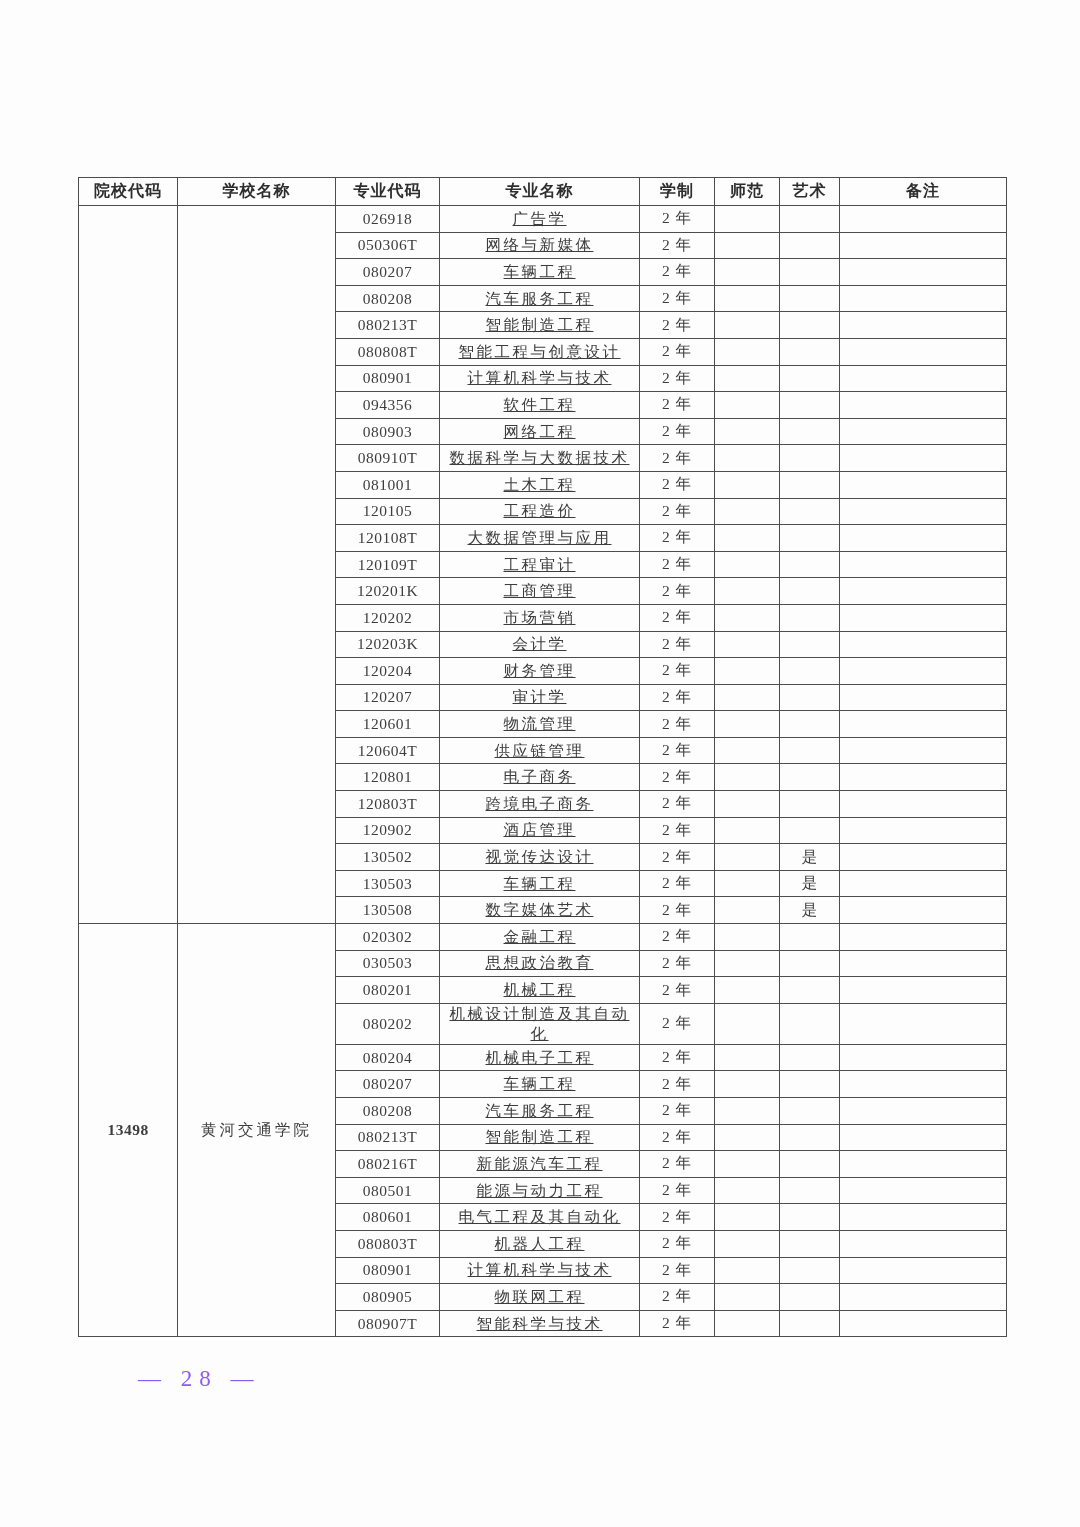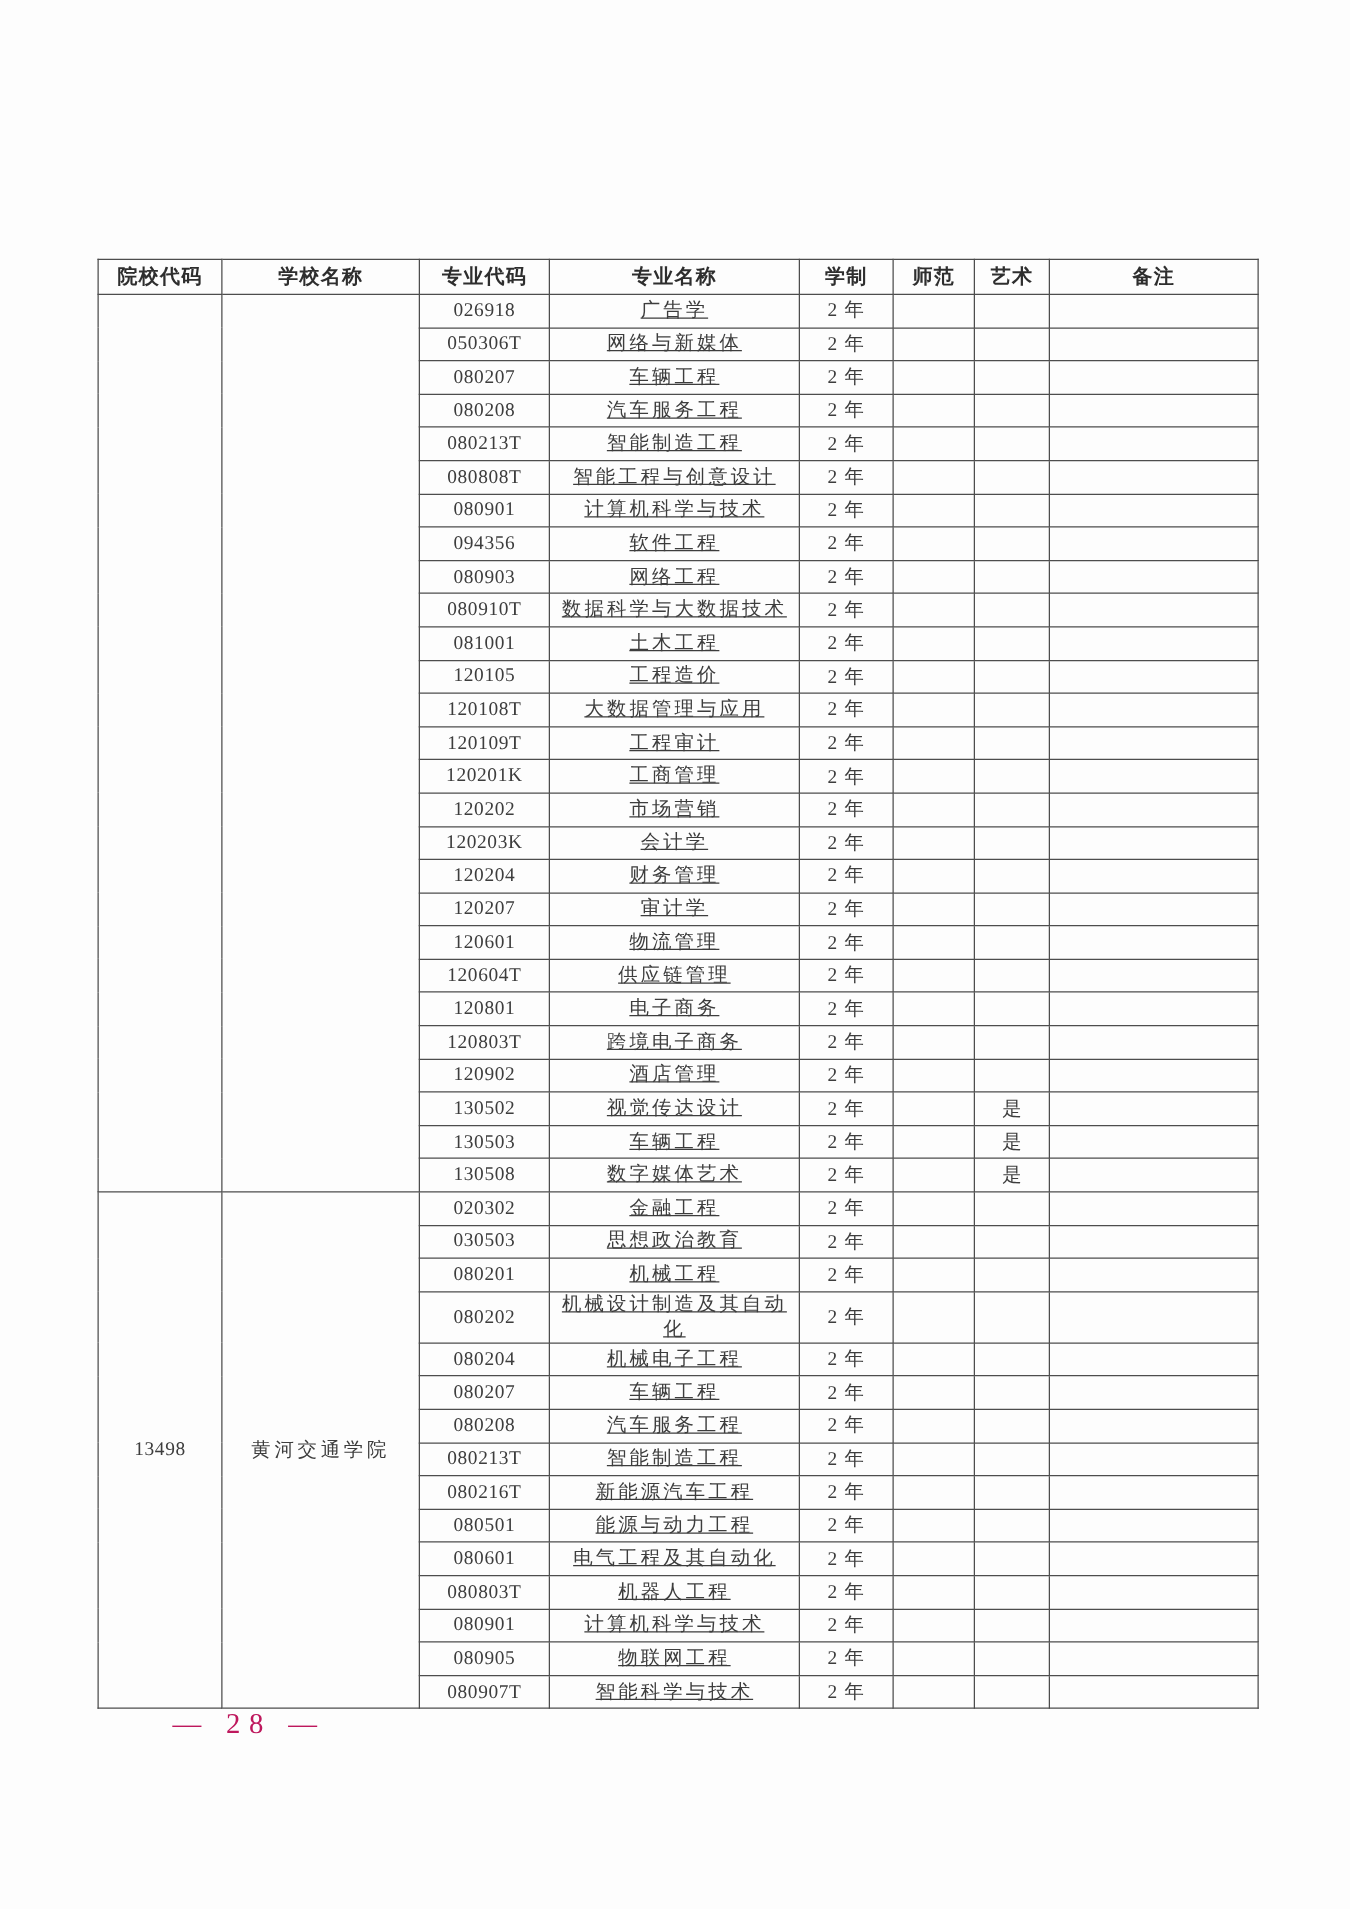--- a/index.html
+++ b/index.html
@@ -14,21 +14,20 @@
     color: #3a3a3a;
     overflow: hidden;
   }
   table.majors-table {
     position: absolute;
     left: 78px;
     top: 177px;
     width: 928px;
     border-collapse: collapse;
     table-layout: fixed;
-    margin-top: 30px;
   }
   .majors-table th, .majors-table td {
     border: 1px solid #4d4d4d;
     text-align: center;
     vertical-align: middle;
     padding: 0 2px;
     overflow: hidden;
   }
   .majors-table thead tr { height: 28px; }
   .majors-table tbody tr { height: 26.6px; }
@@ -36,33 +35,33 @@
     font-family: "Liberation Sans", "DejaVu Sans", sans-serif;
     font-weight: bold;
     font-size: 16px;
     letter-spacing: 1px;
     color: #2e2e2e;
   }
   .majors-table td {
     font-size: 15.5px;
     color: #3d3d3d;
   }
-  td[data-name="college-code-cell"] { letter-spacing: 0.5px; }
+  td[data-name="college-code-cell"] { letter-spacing: 0.5px; font-weight: bold; }
   td[data-name="college-name-cell"] { letter-spacing: 3px; }
   td[data-name="major-code-cell"]   { letter-spacing: 0.5px; }
   td[data-name="major-name-cell"]   { letter-spacing: 2.5px; line-height: 20px; text-decoration: underline; }
   td[data-name="duration-cell"]     { letter-spacing: 1px; }
   td[data-name="normal-cell"], td[data-name="art-cell"] { letter-spacing: 0; }
   .footer {
     position: absolute;
     left: 138px;
     top: 1366px;
     font-size: 23px;
     letter-spacing: 7px;
-    color: #be185d;
+    color: #8b5cf6;
     font-family: "Liberation Serif", "DejaVu Serif", serif;
   }
 </style>
 </head>
 <body>
 
 <div class="page" data-name="document-page">
 
   <table class="majors-table" data-name="majors-table">
     <colgroup>

